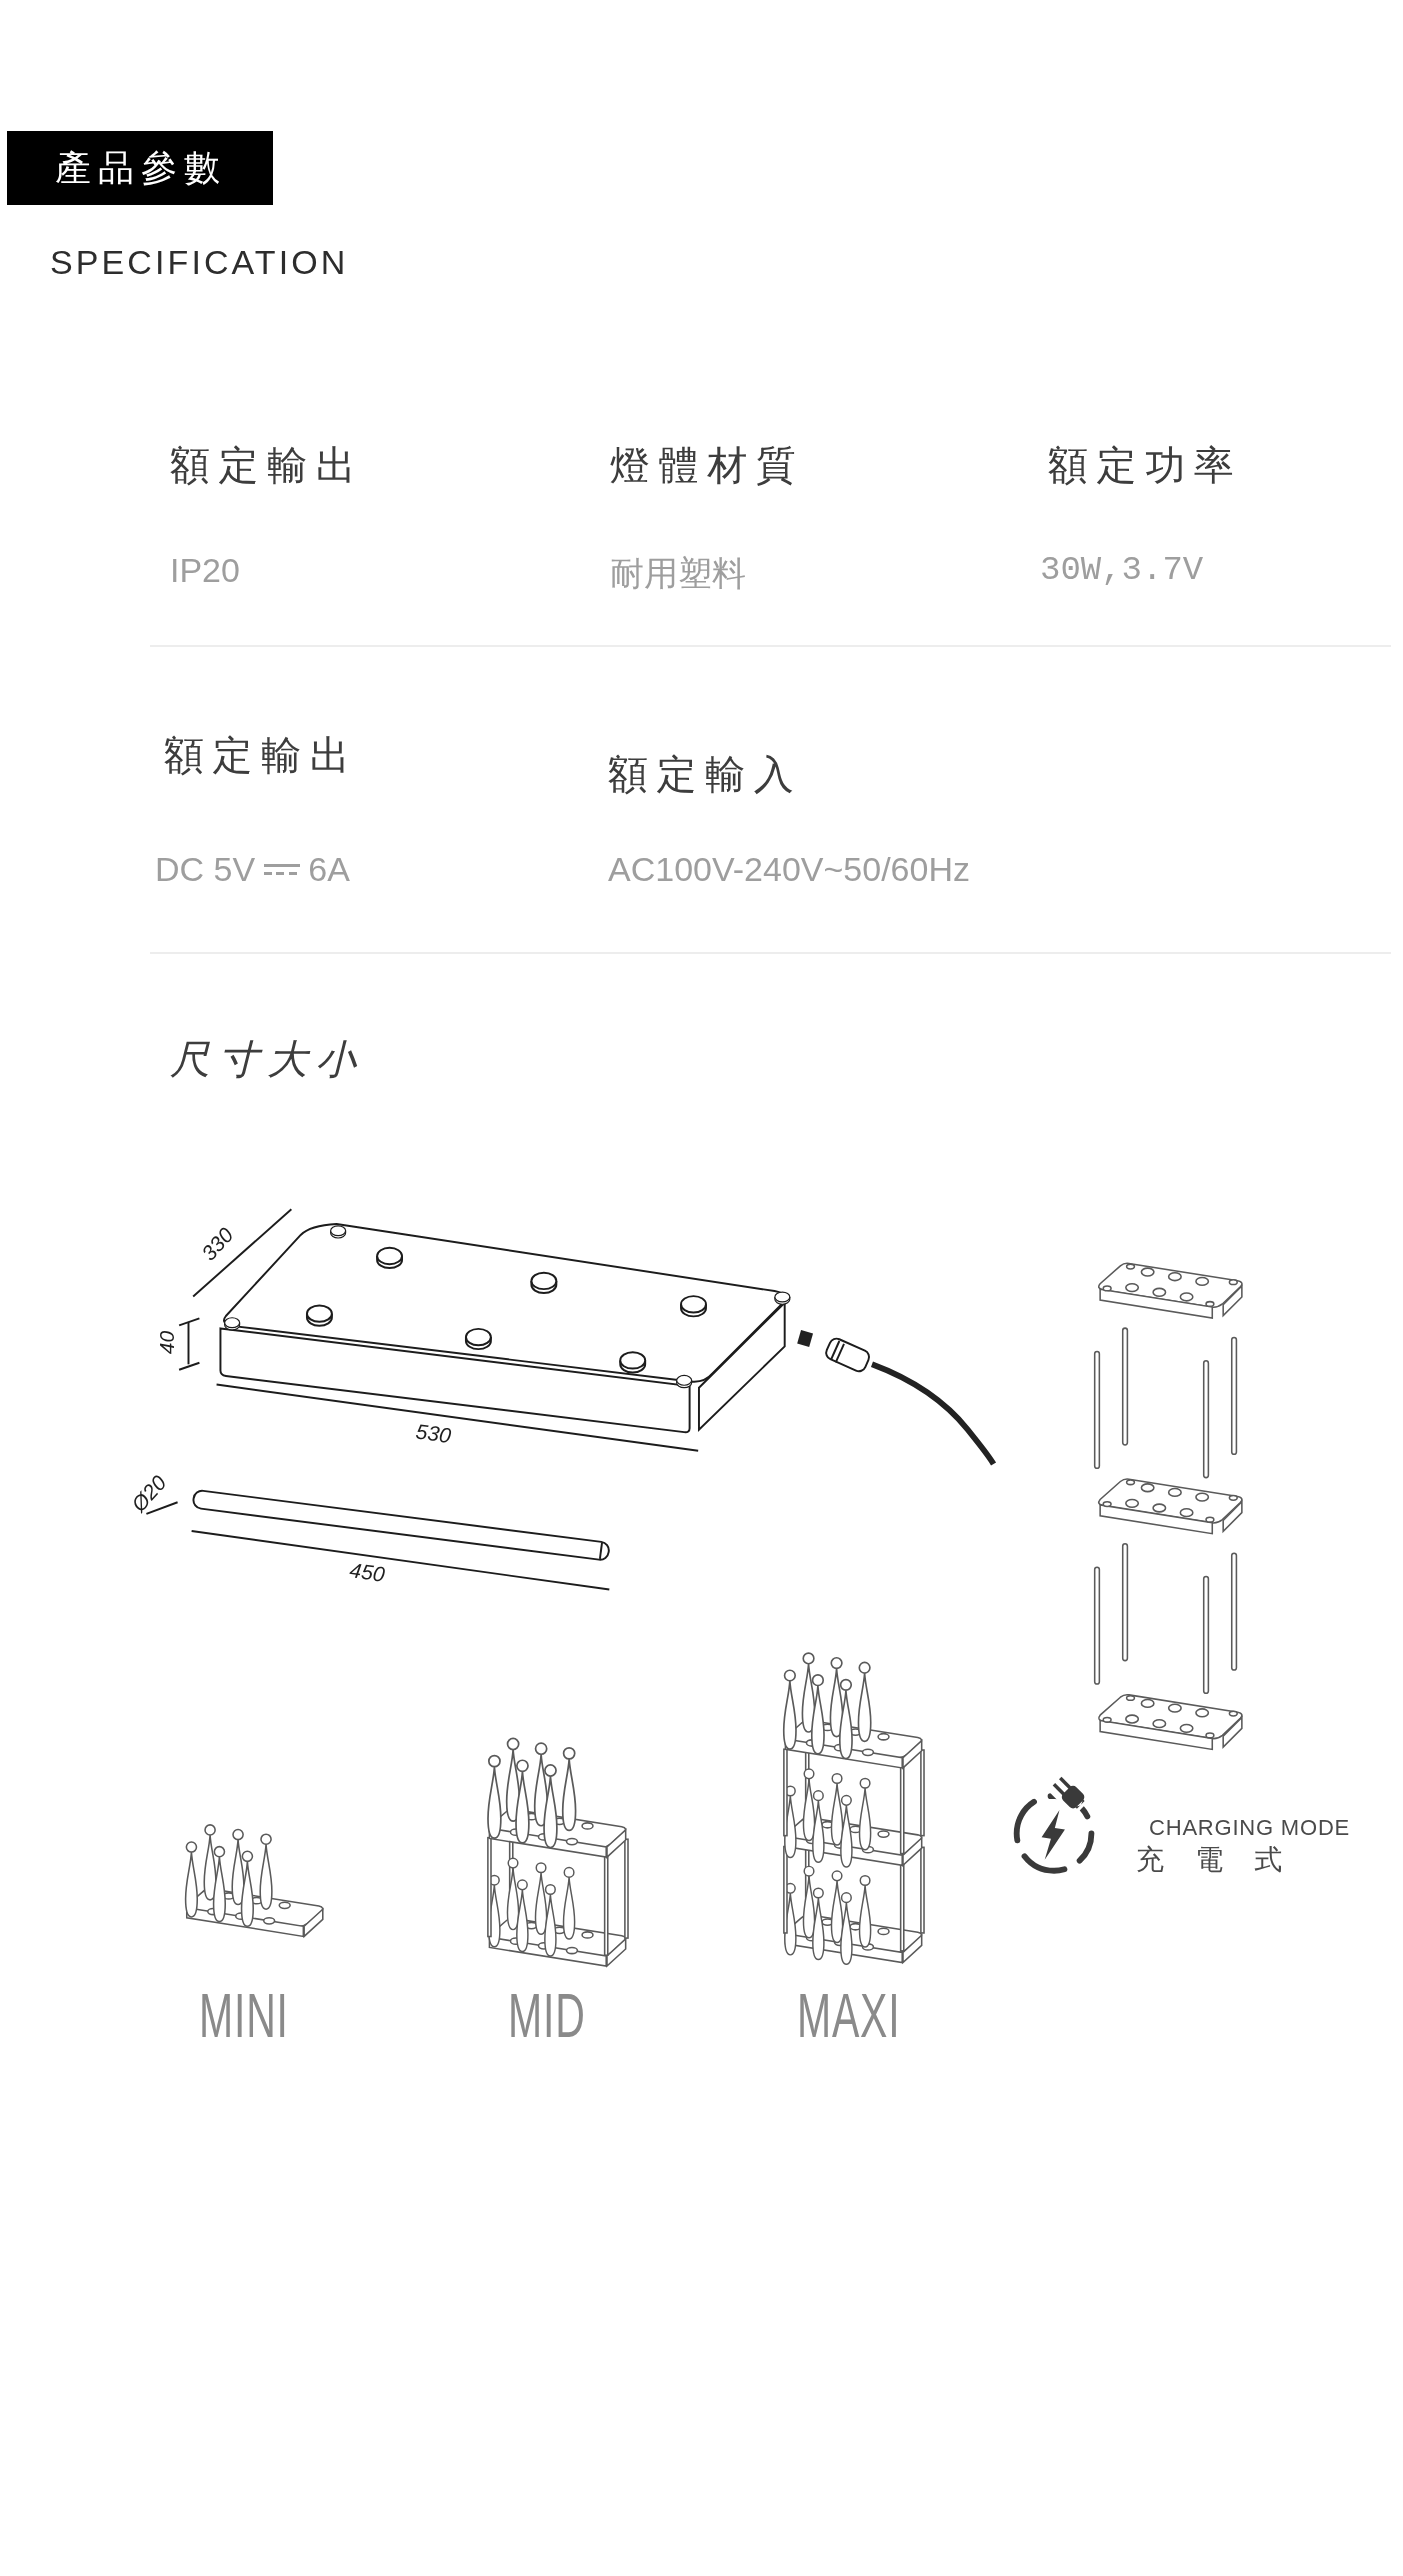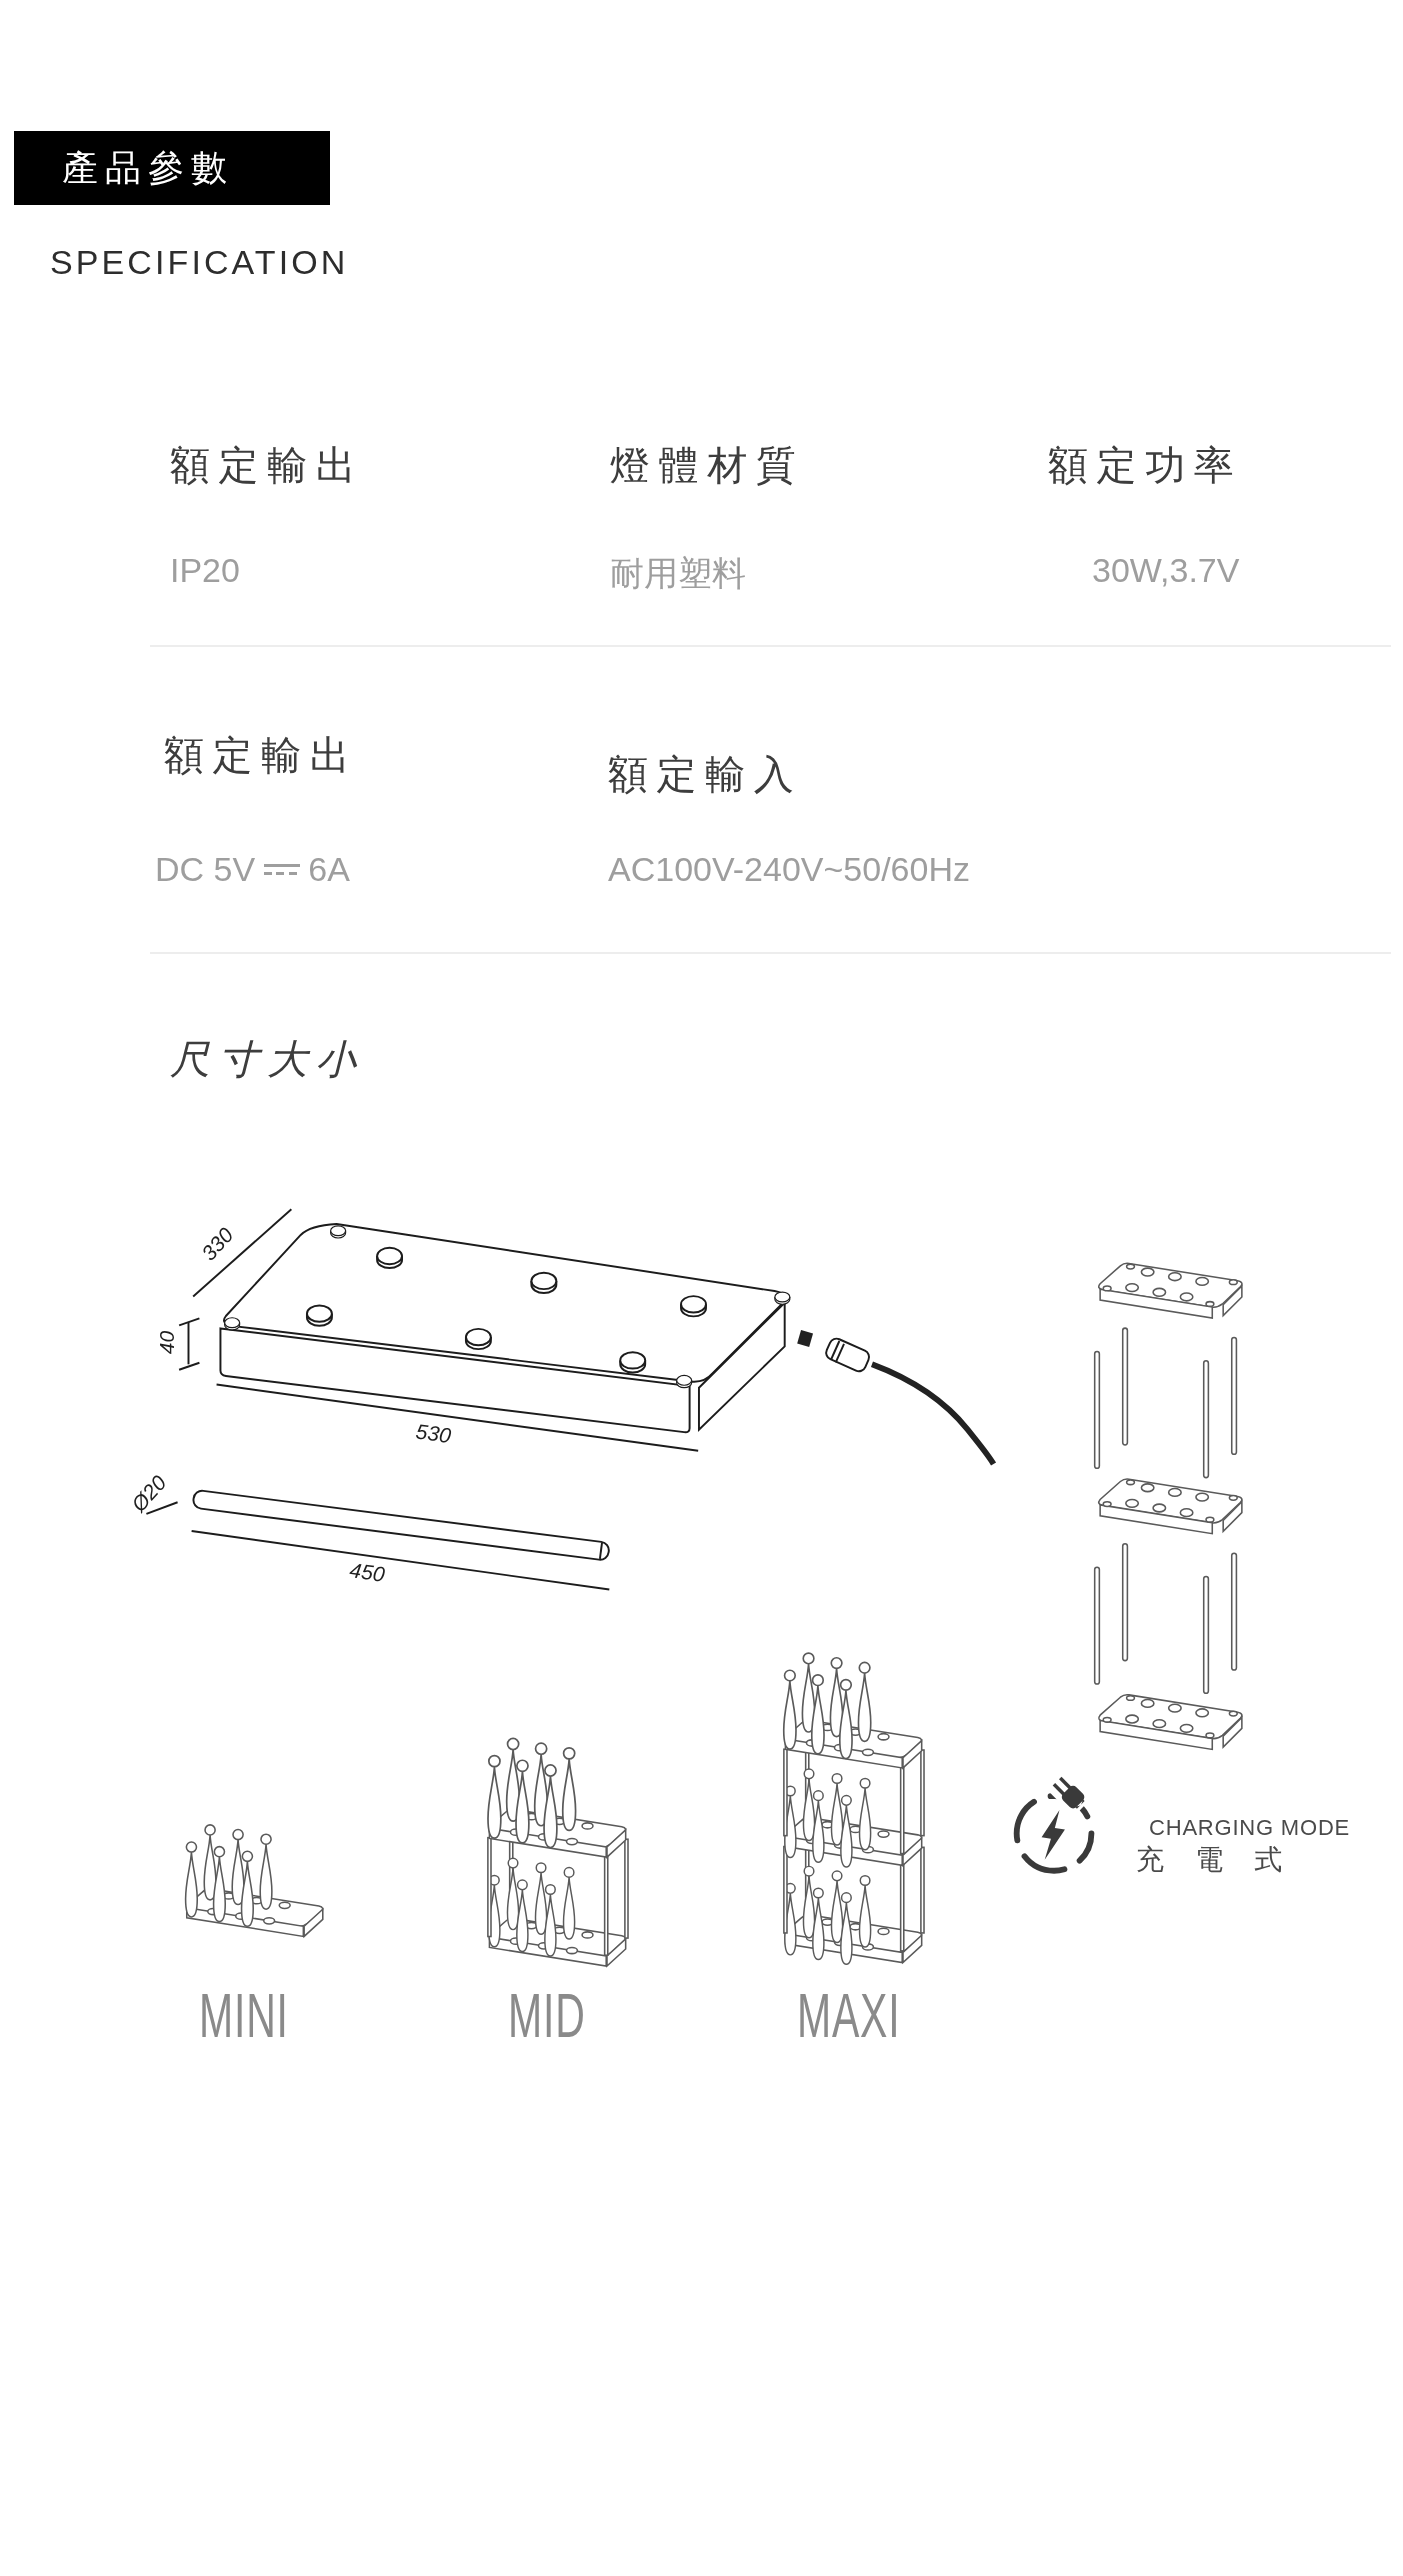--- a/index.html
+++ b/index.html
@@ -67,29 +67,29 @@
       <circle class="gry" cx="14" cy="7" r="6.5"></circle>
     </g>
 
     <g id="bump-b">
       <path class="face" d="M-16,1 v5 a16,10.5 0 0 0 32,0 v-5"></path>
       <ellipse class="face" cx="0" cy="1" rx="16" ry="10.5"></ellipse>
     </g>
   </defs>
 </svg>
 
-<div class="abs badge" style="left:14px;top:131px;width:316px;">產品參數</div>
+<div class="abs badge" style="left:7px;top:131px;width:266px;">產品參數</div>
 <div class="abs page-subtitle" style="left:50px;top:243px;">SPECIFICATION</div>
 
 <div class="abs spec-label" style="left:170px;top:438px;">額定輸出</div>
 <div class="abs spec-label" style="left:610px;top:438px;">燈體材質</div>
 <div class="abs spec-label" style="left:1048px;top:438px;">額定功率</div>
 <div class="abs spec-value" style="left:170px;top:527px;">IP20</div>
 <div class="abs spec-value" style="left:610px;top:527px;">耐用塑料</div>
-<div class="abs spec-value" style="left:1092px;top:527px;">30W,3.7V</div>
+<div class="abs spec-value" style="left:1040px;top:527px;font-family:Liberation Mono, monospace;">30W,3.7V</div>
 
 <div class="abs divider" style="top:645px;"></div>
 
 <div class="abs spec-label" style="left:164px;top:728px;">額定輸出</div>
 <div class="abs spec-label" style="left:608px;top:747px;">額定輸入</div>
 <div class="abs spec-value" style="left:155px;top:826px;">
   <span>DC 5V</span>
   <span class="dc-sym">
       <span class="dc-top" style="display:block;"></span>
       <span class="dc-bot" style="display:block;"></span>

